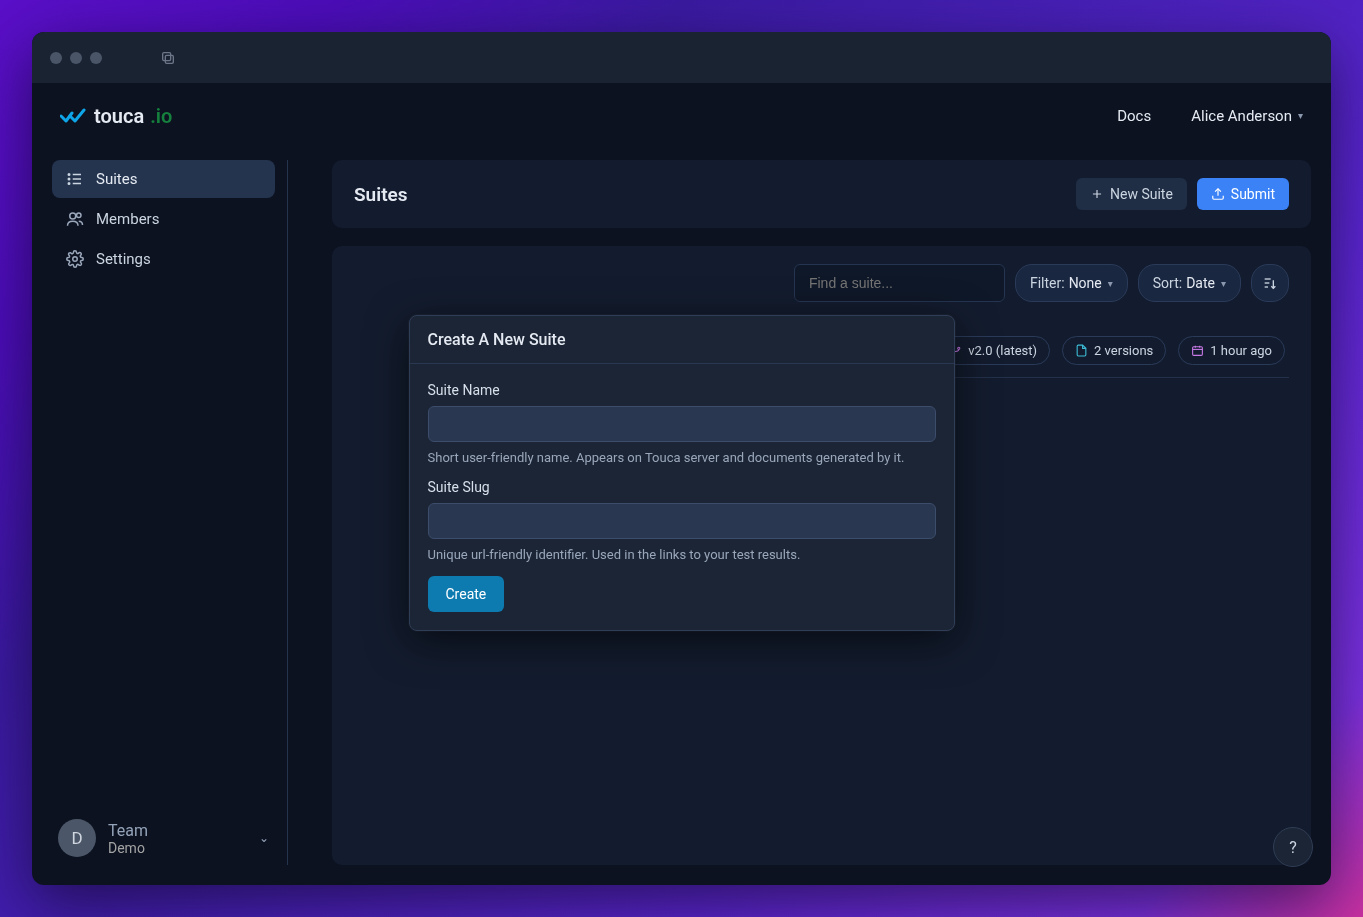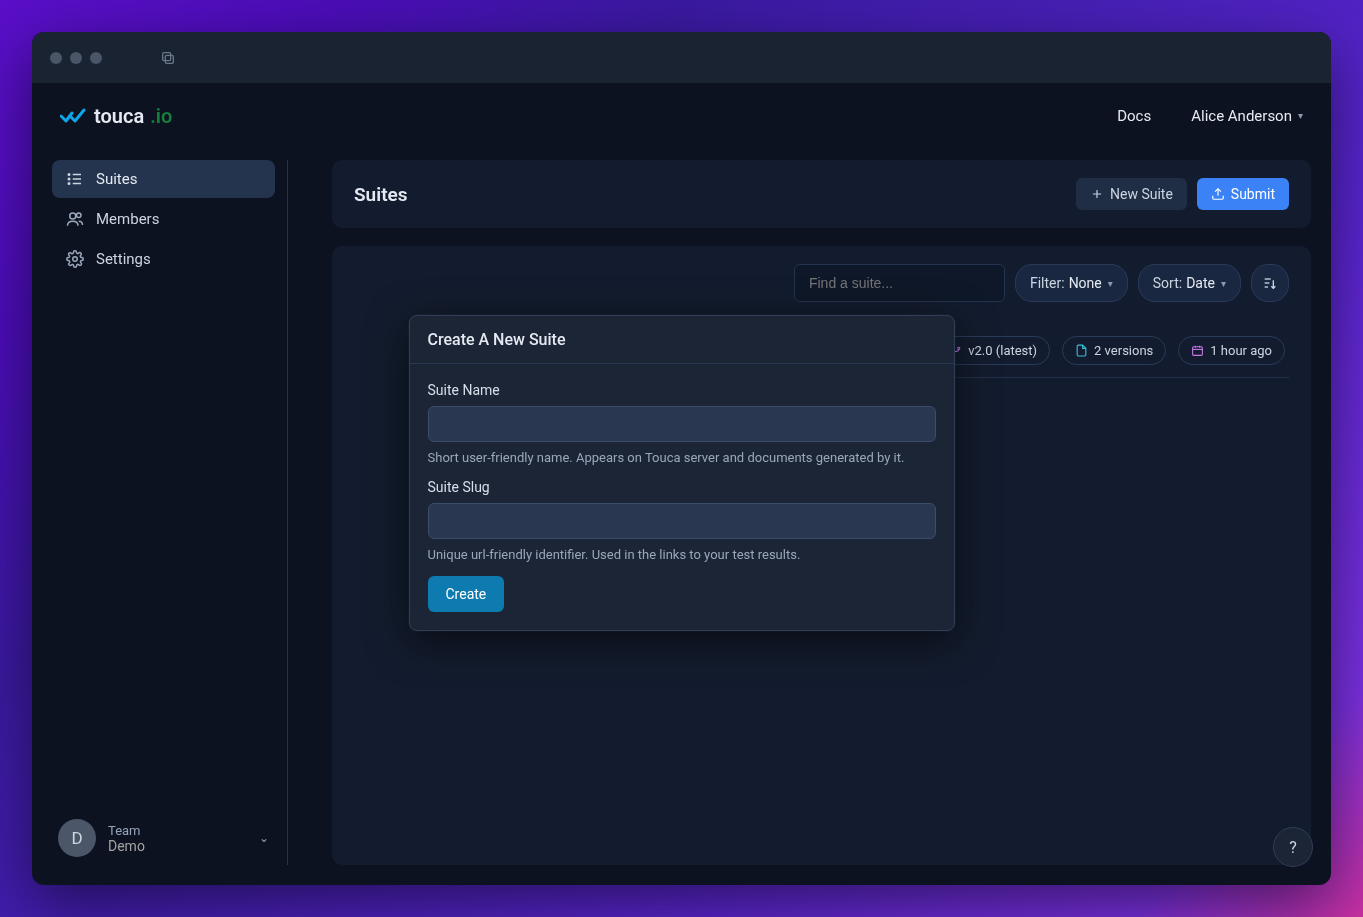--- a/index.html
+++ b/index.html
@@ -83,21 +83,21 @@
     display:flex; align-items:center; gap:12px;
     padding: 8px 6px;
     color:#cbd5e1;
   }
   .team-avatar {
     width:38px; height:38px; border-radius:50%;
     background:#4b5768; color:#d0d6e0;
     display:flex; align-items:center; justify-content:center;
     font-size:17px;
   }
-  .team-text .lbl { font-size:13px; color:#94a3b8; }
+  .team-text .lbl { font-size:16px; color:#94a3b8; }
   .team-text .val { font-size:14px; color:#a3a3a3; }
   .team-chevron { margin-left:auto; color:#94a3b8; font-size:12px; }
 
   .main {
     flex:1; display:flex; flex-direction:column; gap:18px;
     padding-left:28px;
     min-width:0;
   }
   .panel {
     background:#131c2e;

